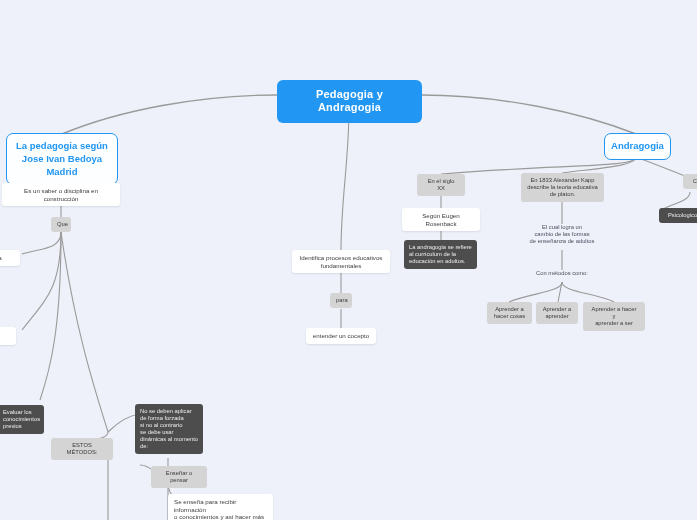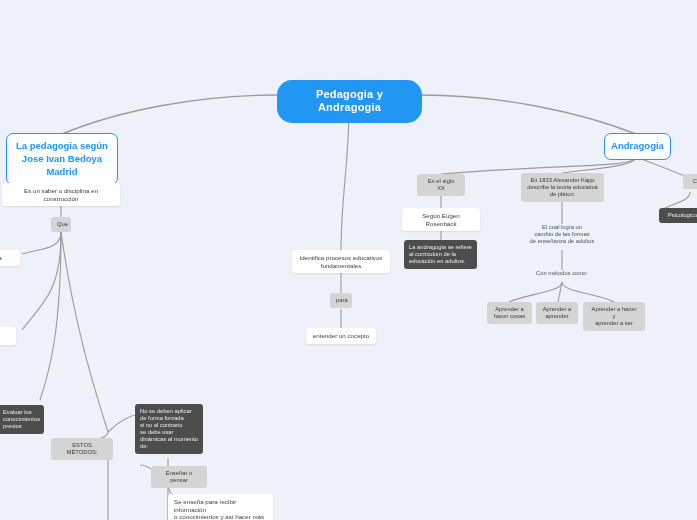--- a/index.html
+++ b/index.html
@@ -33,21 +33,21 @@
     box-sizing: border-box;
     white-space: pre-line;
     line-height: 1.22;
   }
   
   .n-root {
     background: #2196f3;
     color: #ffffff;
     font-weight: bold;
     font-size: 11px;
-    border-radius: 15px;
+    border-radius: 6px;
     padding: 8px 14px;
     text-align: center;
     letter-spacing: 0.2px;
   }
   
   .n-main {
     background: #fdfeff;
     color: #2196f3;
     font-weight: bold;
     font-size: 9.5px;

